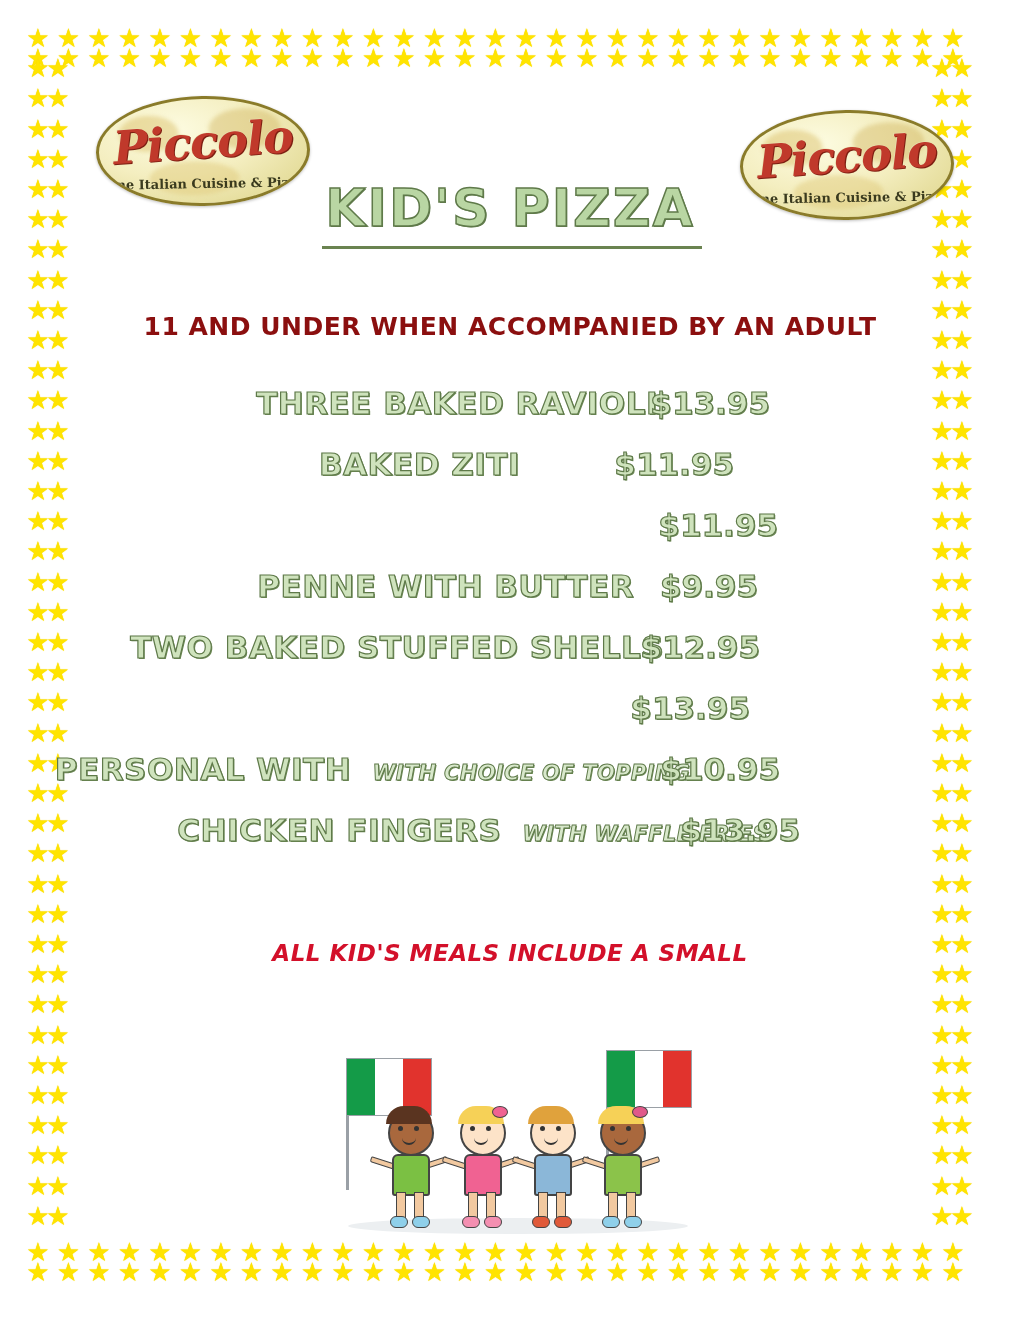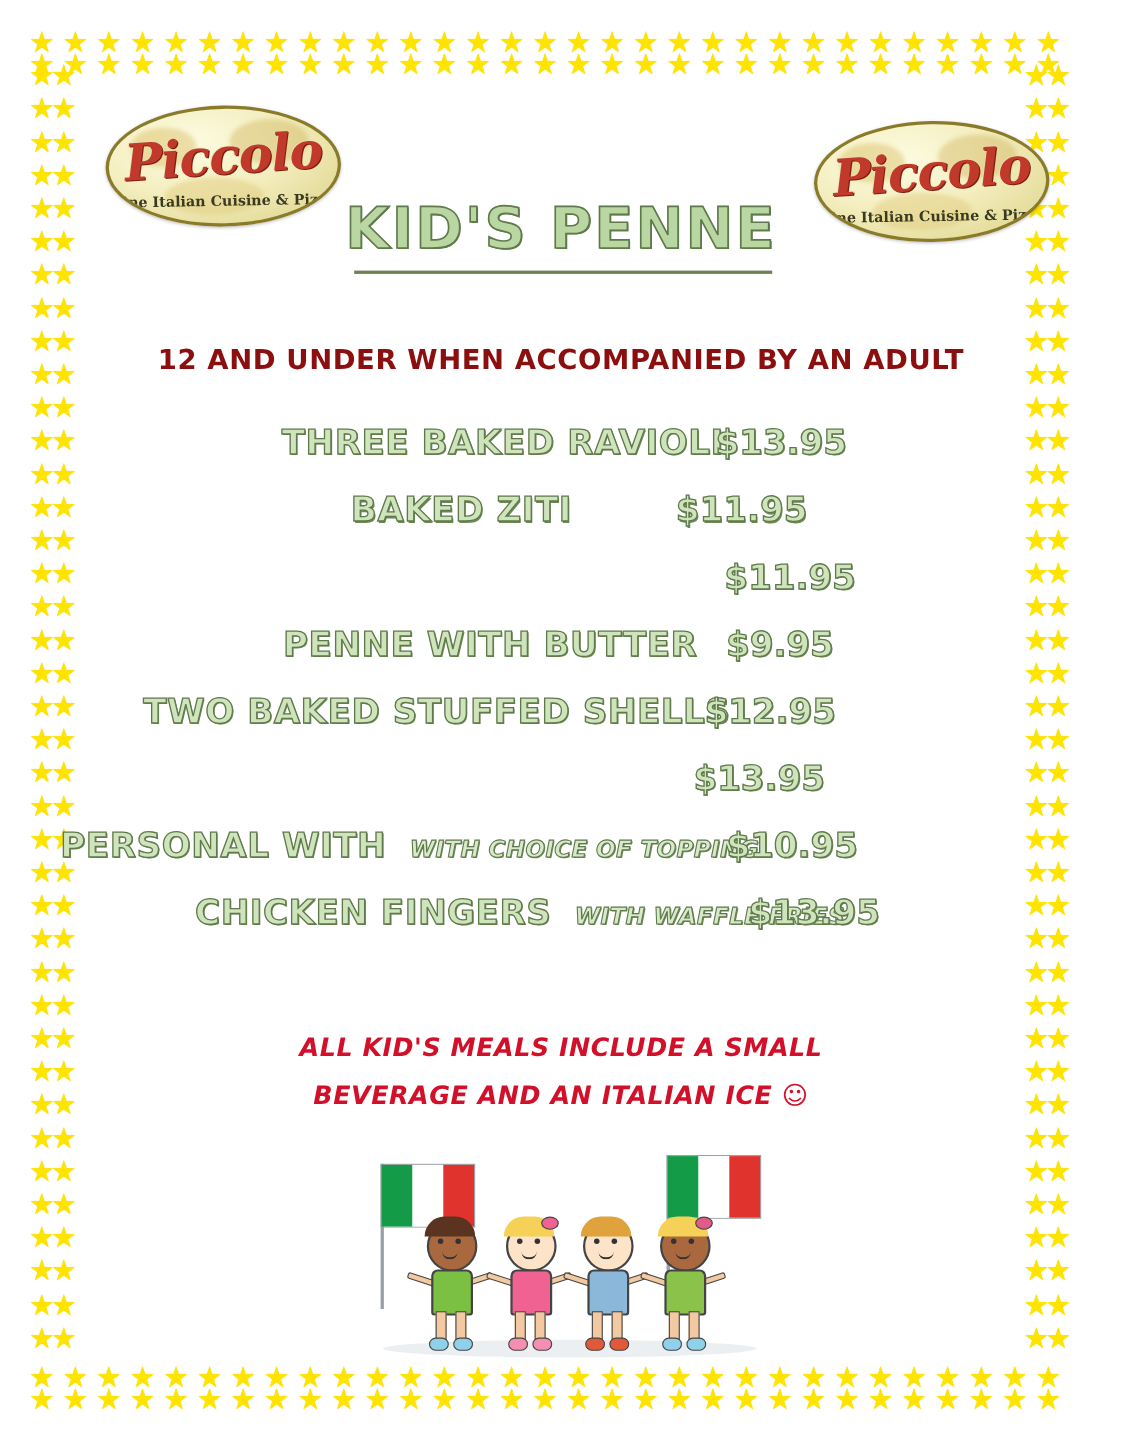--- a/index.html
+++ b/index.html
@@ -612,24 +612,24 @@
   </div>
 
   <div class="logo right">
     <span class="blotch b1"></span>
     <span class="blotch b2"></span>
     <span class="blotch b3"></span>
     <div class="word">Piccolo</div>
     <div class="tag">Fine Italian Cuisine &amp; Pizza</div>
   </div>
 
-  <div class="menu-title">KID'S PENNE</div>
+  <div class="menu-title">KID'S PIZZA</div>
   <div class="menu-title-underline"></div>
 
-  <div class="subtitle">12 AND UNDER WHEN ACCOMPANIED BY AN ADULT</div>
+  <div class="subtitle">11 AND UNDER WHEN ACCOMPANIED BY AN ADULT</div>
 
   <div class="menu-list">
 
     <div class="menu-row">
       <div class="item-name"><span>THREE BAKED RAVIOLI</span></div>
       <div class="item-price">$13.95</div>
     </div>
 
     <div class="menu-row">
       <div class="item-name"><span>BAKED ZITI</span></div>
@@ -667,21 +667,20 @@
       <div class="item-name">
         <span>CHICKEN FINGERS</span>
         <span class="item-note">WITH WAFFLE FRIES</span>
       </div>
       <div class="item-price">$13.95</div>
     </div>
 
   </div>
 
   <div class="footnote line1">ALL KID'S MEALS INCLUDE A SMALL</div>
-  <div class="footnote line2">BEVERAGE AND AN ITALIAN ICE ☺</div>
 
   <div class="kids">
     <div class="ground"></div>
 
     <div class="pole left"></div>
     <div class="flag left">
       <i class="g"></i>
       <i class="w"></i>
       <i class="r"></i>
     </div>

